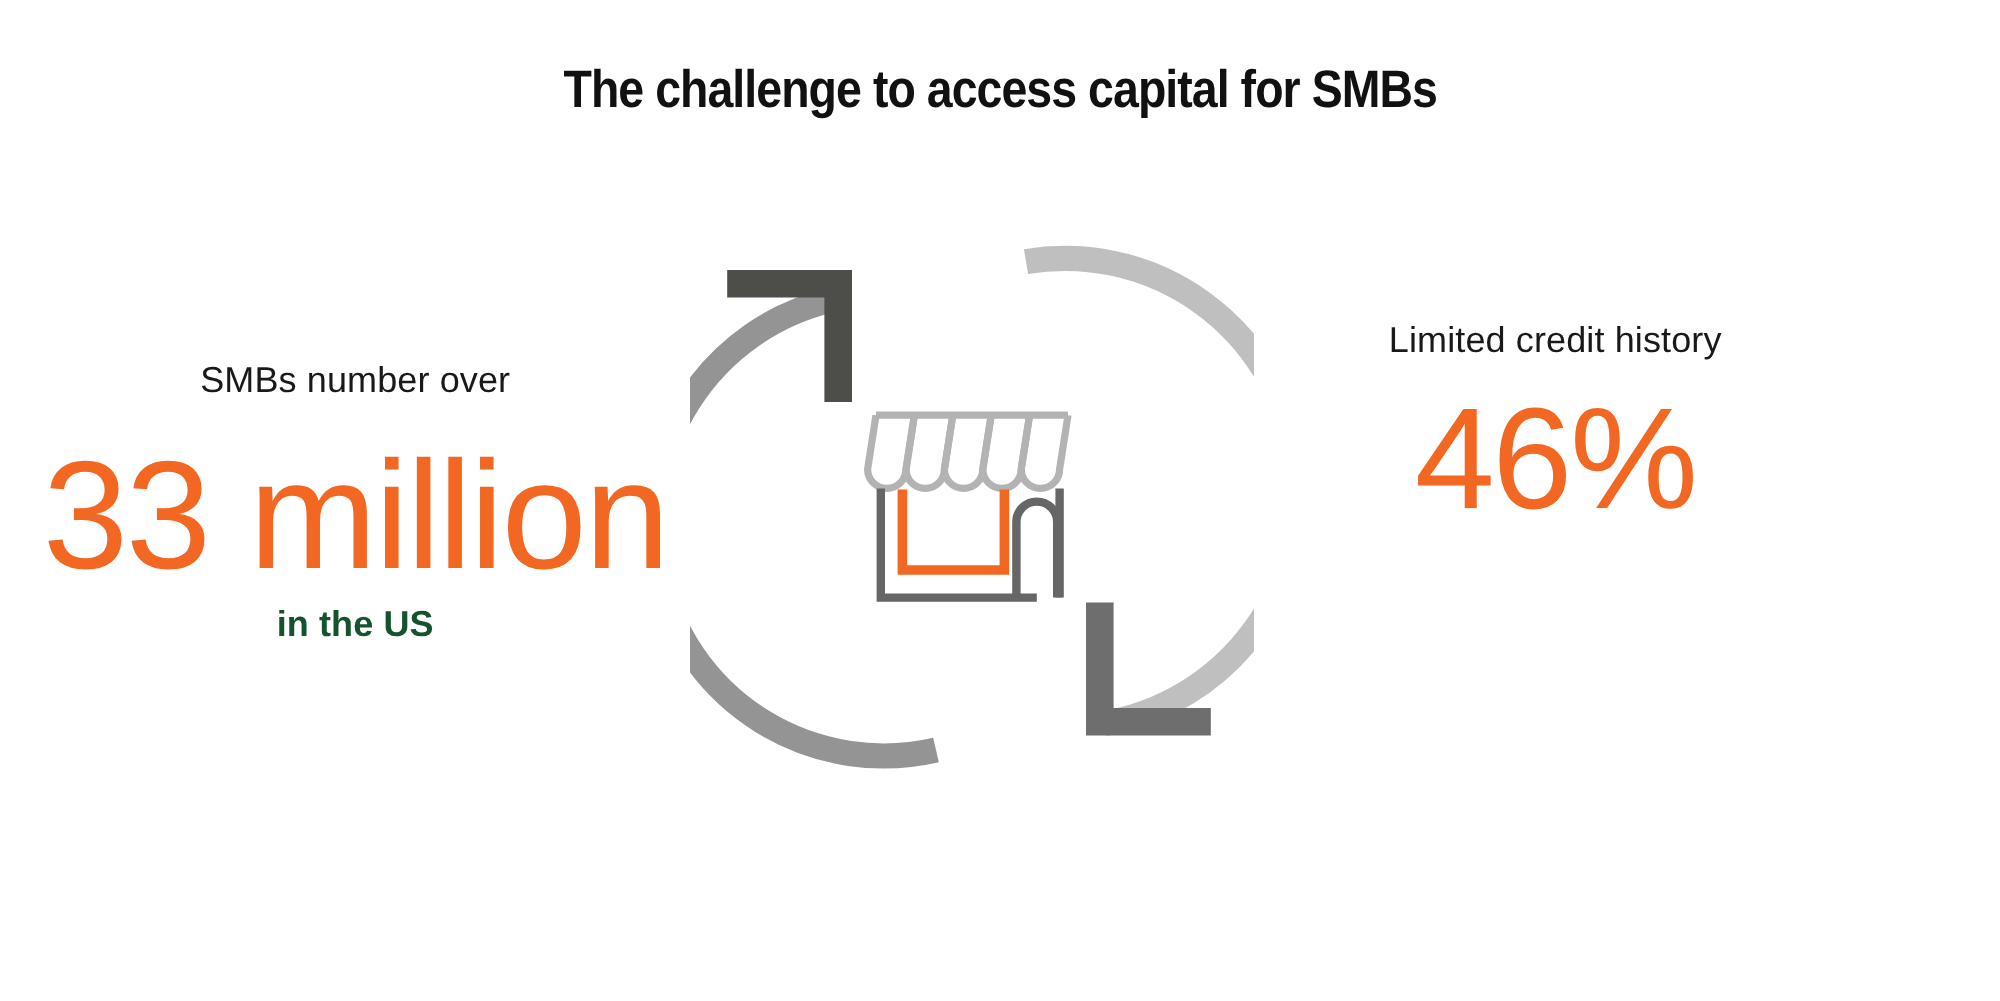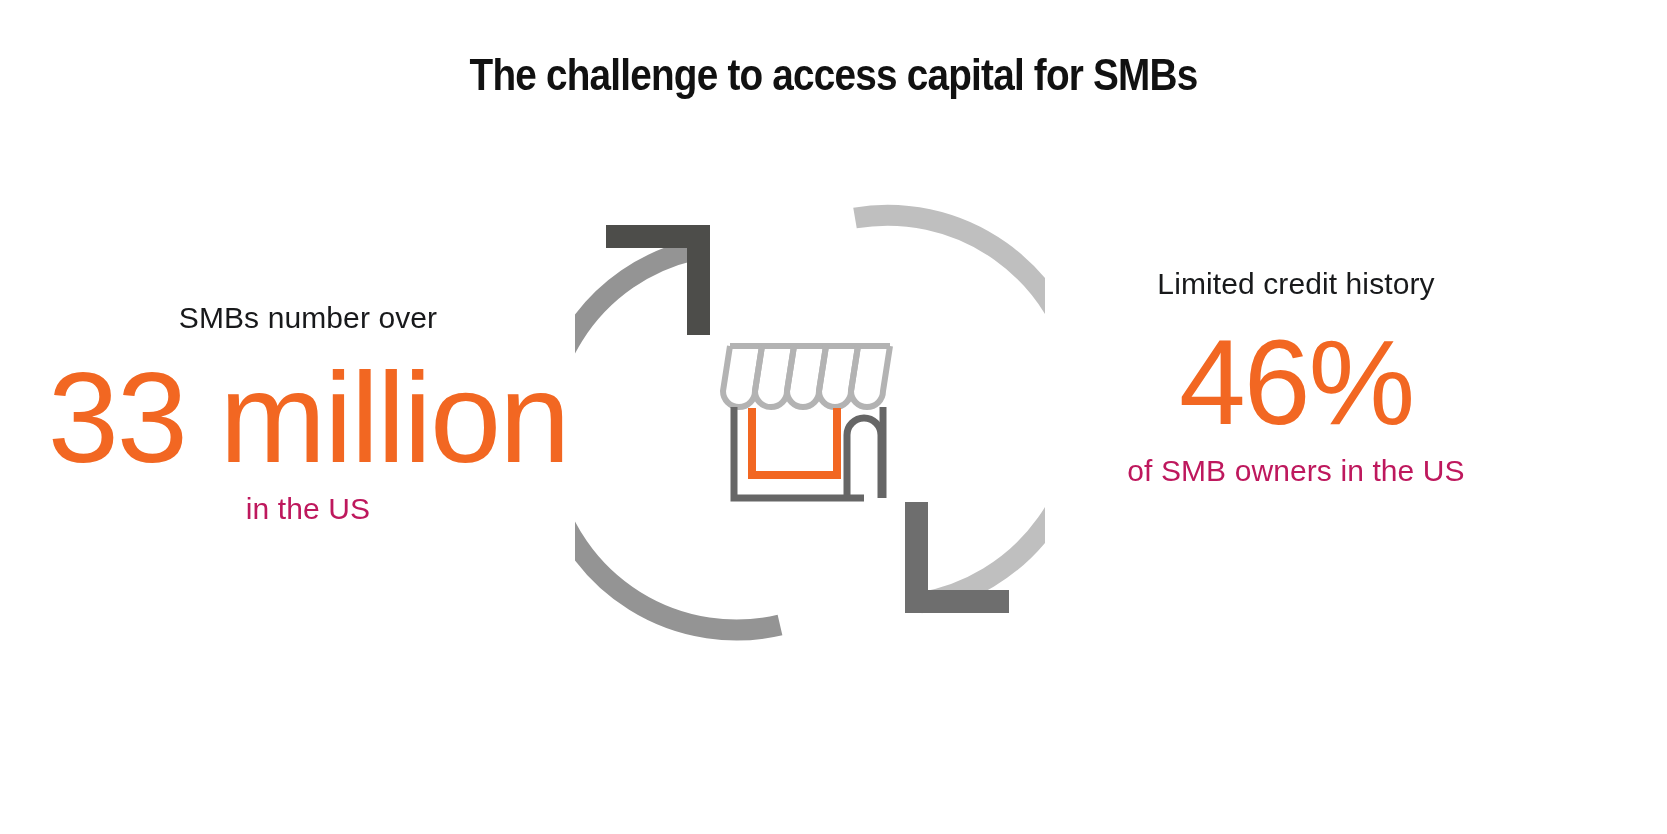--- a/index.html
+++ b/index.html
@@ -41,21 +41,21 @@
     white-space: nowrap;
   }
 
   
   .stat {
     position: absolute;
     text-align: center;
   }
 
   .stat-left {
-    left: 20px;
+    left: 8px;
     top: 296px;
     width: 576px;
   }
 
   .stat-right {
     left: 1008px;
     top: 262px;
     width: 576px;
   }
 
@@ -69,36 +69,36 @@
 
   .stat-value {
     color: #f26722;
     font-weight: 300;
     letter-spacing: -2px;
     line-height: 1.0;
   }
 
   .stat-left .stat-value {
     font-size: 128px;
-    margin-top: 14px;
+    margin-top: 26px;
     margin-bottom: 8px;
   }
 
   .stat-right .stat-value {
     font-size: 120px;
     margin-top: 16px;
     margin-bottom: 10px;
     text-align: center;
   }
 
   .stat-sub {
     font-size: 30px;
     line-height: 38px;
-    color: #be185d;
-    font-weight: 400;
+    color: #14532d;
+    font-weight: 700;
     letter-spacing: 0.1px;
   }
 
   
   .cycle-icon {
     position: absolute;
     left: 575px;
     top: 195px;
     width: 470px;
     height: 460px;
@@ -114,21 +114,20 @@
 
   <div class="stat stat-left">
     <div class="stat-caption">SMBs number over</div>
     <div class="stat-value">33 million</div>
     <div class="stat-sub">in the US</div>
   </div>
 
   <div class="stat stat-right">
     <div class="stat-caption">Limited credit history</div>
     <div class="stat-value">46%</div>
-    <div class="stat-sub">of SMB owners in the US</div>
   </div>
 
   <div class="cycle-icon">
     <svg viewBox="0 0 470 460" xmlns="http://www.w3.org/2000/svg">
 
       <path d="M 118 55 A 190 190 0 0 0 205 430" fill="none" stroke="#949494" stroke-width="21" stroke-linecap="butt"></path>
 
       <path d="M 280 23 A 190 190 0 0 1 345 408" fill="none" stroke="#bfbfbf" stroke-width="21" stroke-linecap="butt"></path>
 
       <path d="M 31 30 L 135 30 L 135 140 L 112 140 L 112 53 L 31 53 Z" fill="#4d4d4a"></path>

